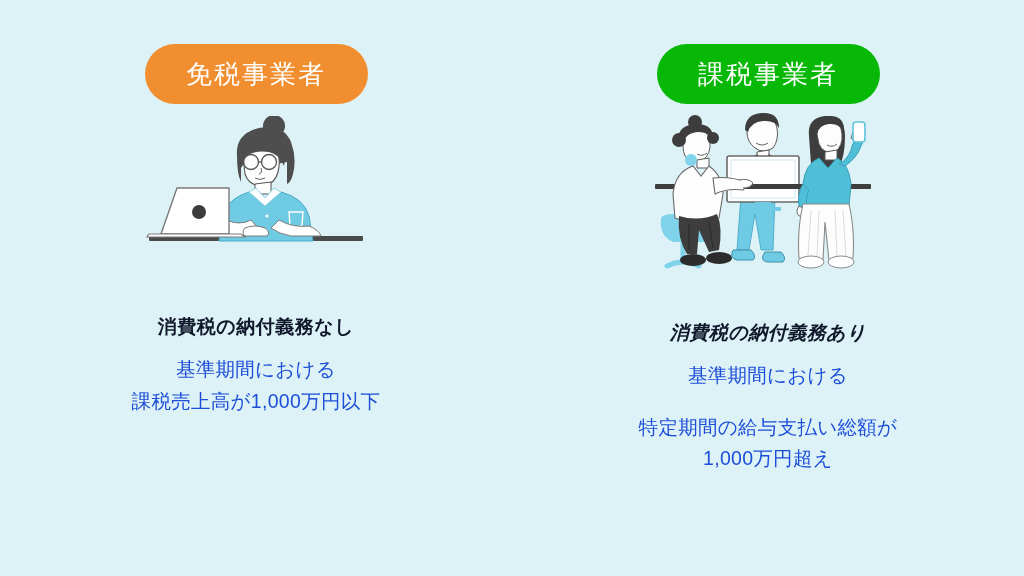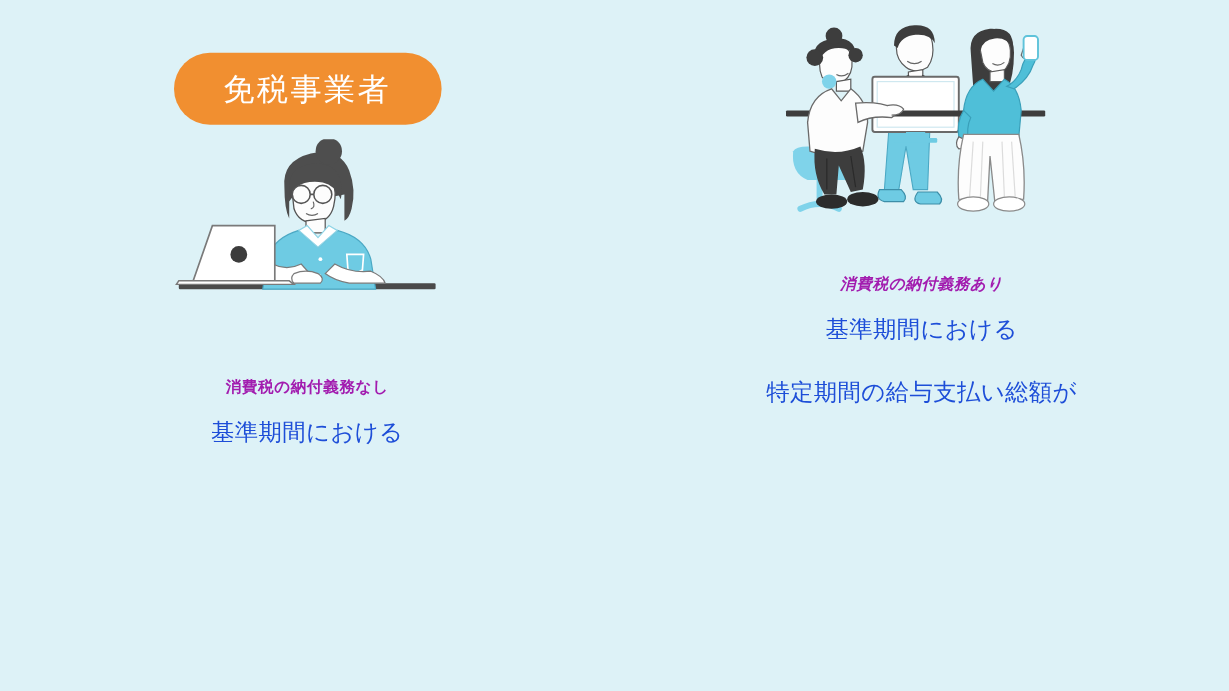--- a/index.html
+++ b/index.html
@@ -53,23 +53,23 @@
     position: relative;
     width: 100%;
     flex: 0 0 auto;
   }
   .illus-left  { height: 170px; margin-top: 12px; }
   .illus-right { height: 170px; margin-top: 6px; }
   .illus svg { display: block; margin: 0 auto; }
 
   
   .headline {
-    color: #a21caf;
+    color: #0f172a;
     font-weight: bold;
-    font-size: 13px;
+    font-size: 19px;
     letter-spacing: 0.5px;
     text-align: center;
     margin-top: 16px;
   }
   .headline-left  { margin-top: 28px; }
   .headline-right { margin-top: 40px; font-style: italic; }
 
   .para {
     color: #1d4ed8;
     font-size: 19.5px;
@@ -131,25 +131,27 @@
         <path d="M20 118 L36 72 L88 72 L88 118 Z" fill="#ffffff" stroke="#7a7a7a" stroke-width="1.4"></path>
         <circle cx="58" cy="96" r="7" fill="#3c3c3c"></circle>
         <path d="M8 118 L100 118 L104 121 L6 121 Z" fill="#ffffff" stroke="#7a7a7a" stroke-width="1.2"></path>
       </svg>
     </div>
 
     <div class="headline headline-left">消費税の納付義務なし</div>
 
     <div class="para">
       <span class="line">基準期間における</span>
+      <span class="line">課税売上高が1,000万円以下</span>
     </div>
   </div>
 
   <div class="column">
 
+    <div class="badge taxable">課税事業者</div>
 
     <div class="illus illus-right">
       <svg width="230" height="170" viewBox="0 0 230 170">
 
         <path d="M94 22 Q94 8 108 6 Q122 5 124 18 Q126 30 120 38 Q110 44 102 38 Q94 32 94 22 Z" fill="#fdfdfd" stroke="#5a5a5a" stroke-width="1"></path>
         <path d="M92 20 Q92 4 109 3 Q126 2 126 18 Q122 10 110 11 Q98 12 95 22 Z" fill="#3d3d3d"></path>
         <path d="M103 33 Q109 37 115 33" fill="none" stroke="#666" stroke-width="1"></path>
 
         <path d="M104 42 L104 50 L116 50 L116 40 Z" fill="#fdfdfd" stroke="#5a5a5a" stroke-width="1"></path>
         <path d="M98 48 Q84 54 82 72 L82 86 L140 86 L138 70 Q136 54 122 48 L110 60 Z" fill="#fdfdfd" stroke="#6a6a6a" stroke-width="1.1"></path>
@@ -219,17 +221,18 @@
     </div>
 
     <div class="headline headline-right">消費税の納付義務あり</div>
 
     <div class="para">
       <span class="line">基準期間における</span>
     </div>
 
     <div class="para para-gap">
       <span class="line">特定期間の給与支払い総額が</span>
+      <span class="line">1,000万円超え</span>
     </div>
 
   </div>
 
 </div>
 
 </body></html>

